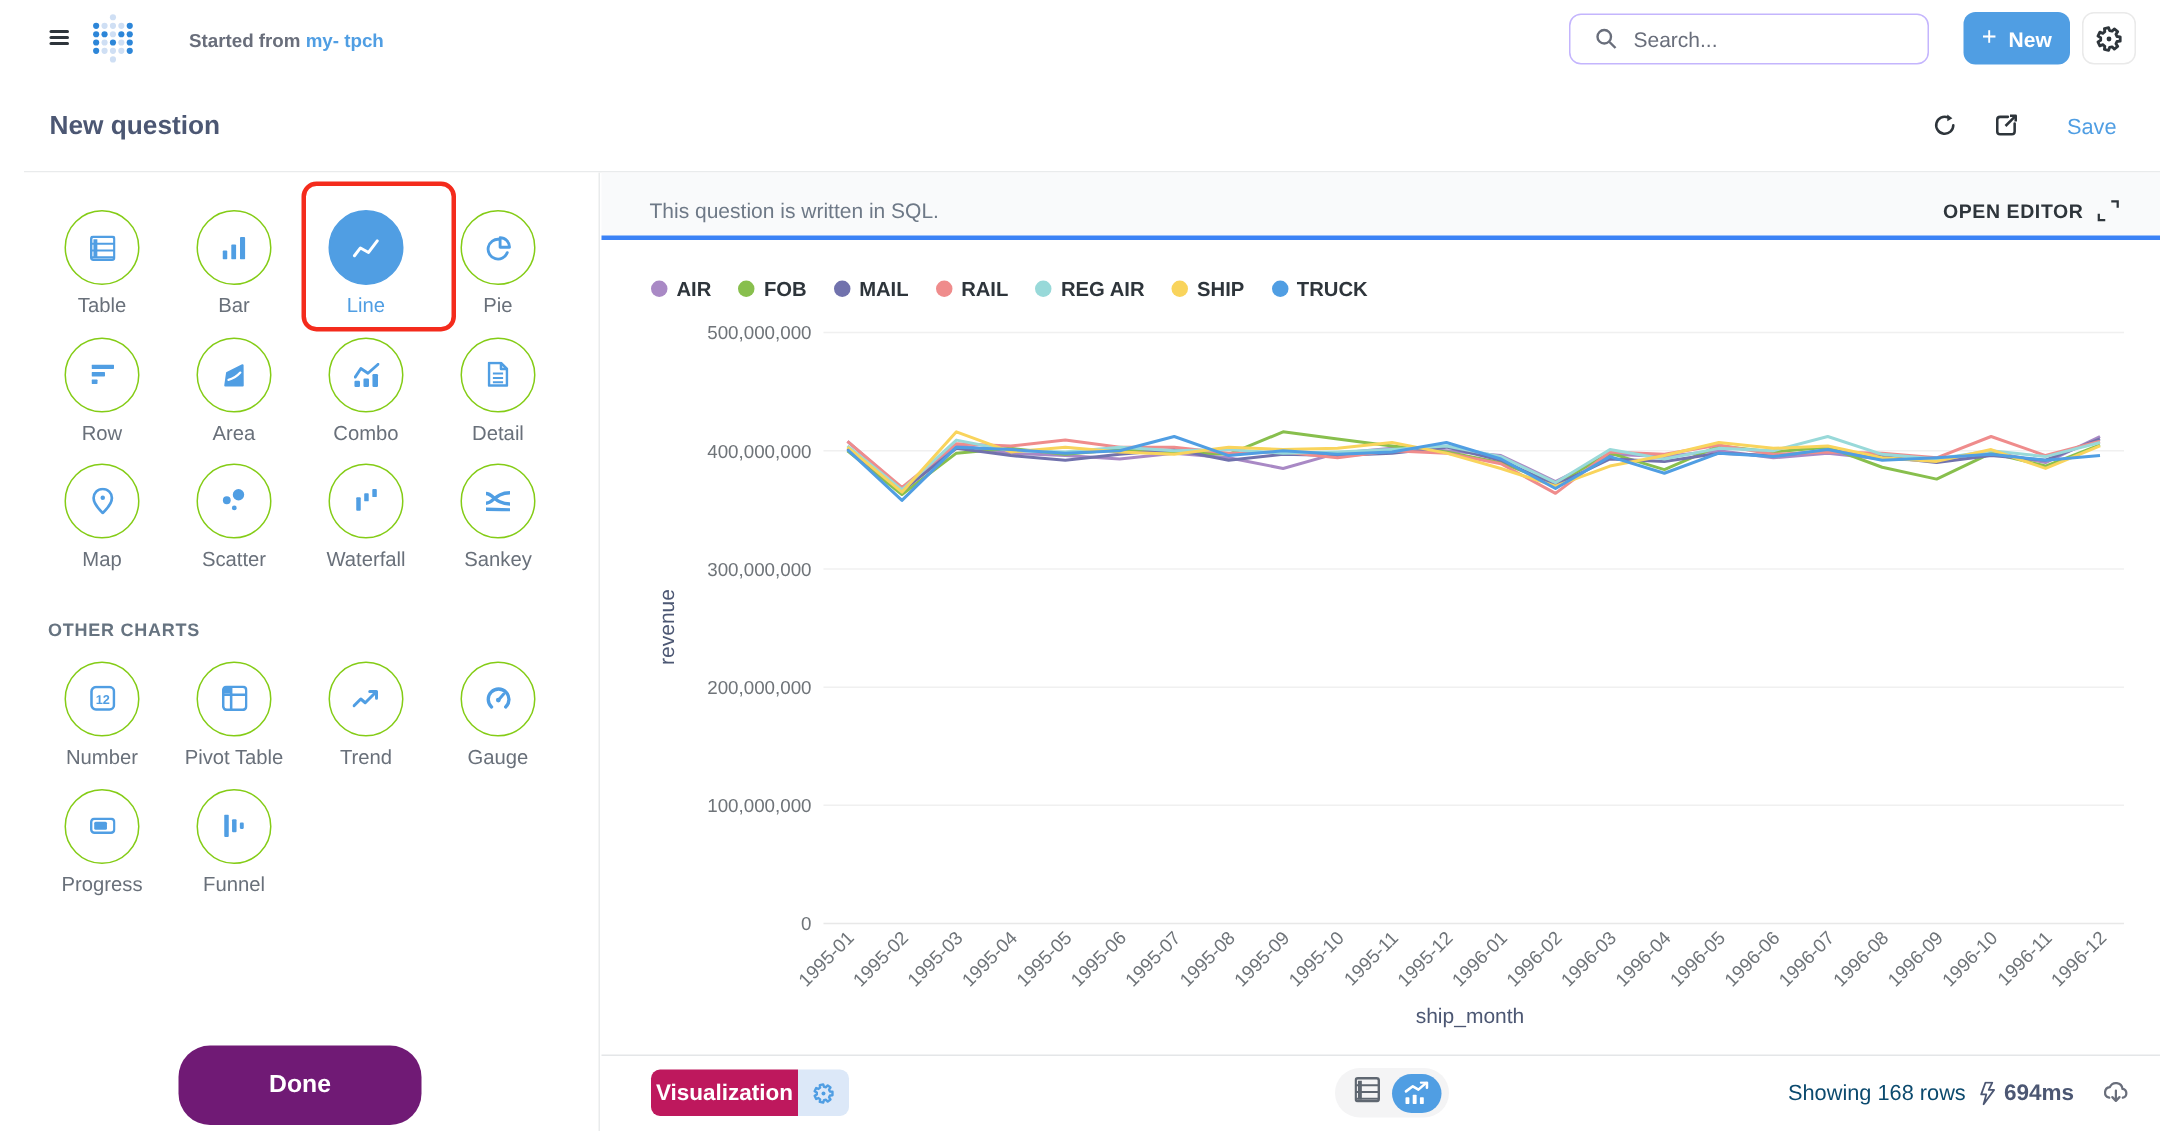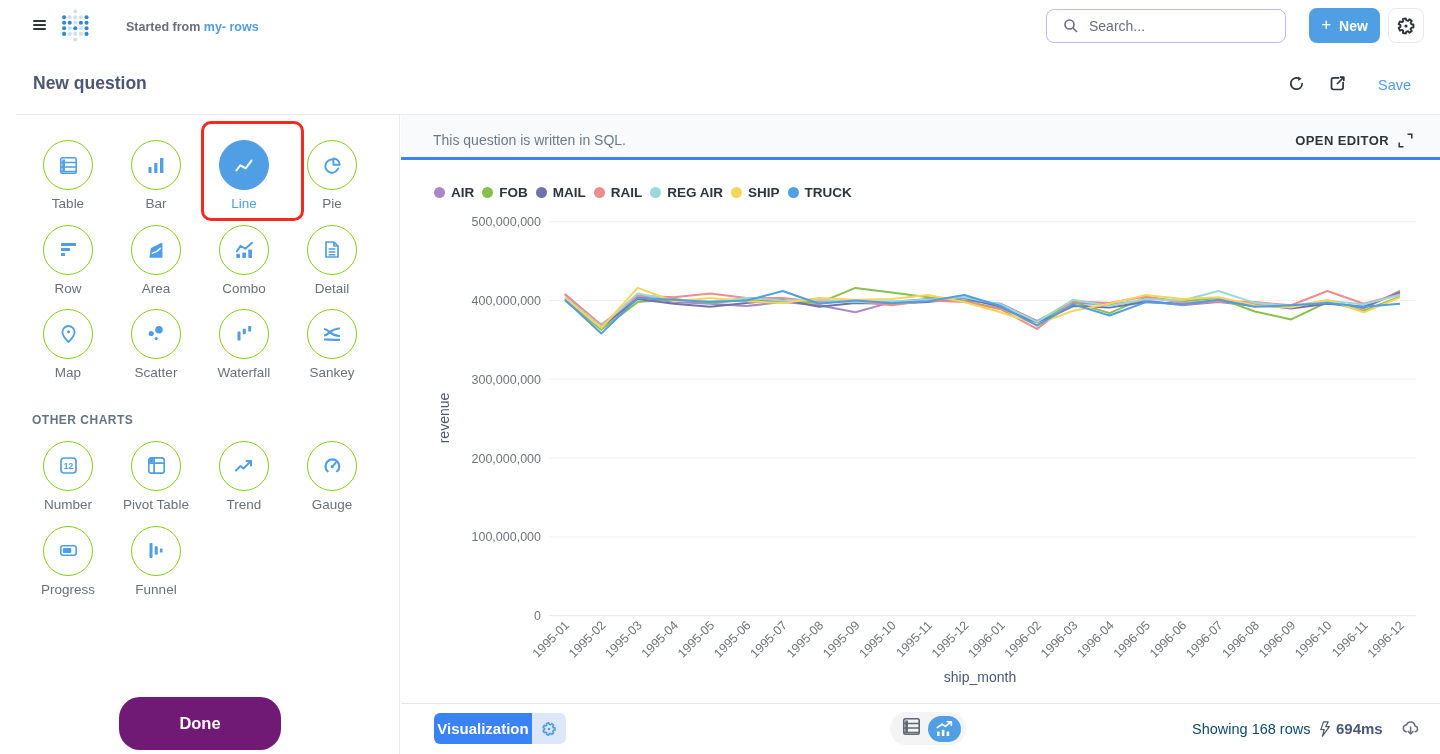--- a/index.html
+++ b/index.html
@@ -36,29 +36,29 @@
 #selbox { left:201px; top:121px; width:103px; height:100px; border:3px solid #F42B1C; border-radius:10px; }
 #othercharts { left:32px; top:413px; font-size:12px; font-weight:bold; letter-spacing:.5px; color:#667380; }
 #donebtn { left:119px; top:697px; width:162px; height:53px; background:#701a75; border-radius:21px; color:#fff; font-size:16.5px; font-weight:bold; display:flex; align-items:center; justify-content:center; }
 
 
 #sqlbar { left:401px; top:115px; width:1039px; height:45px; background:#F9FAFB; border-bottom:3px solid #3b82f6; display:flex; align-items:center; padding-top:8px; }
 #sqlbar .t1 { margin-left:32px; font-size:14px; color:#6E7987; }
 #sqlbar .sp { flex:1; }
 #sqlbar .t2 { font-size:13px; font-weight:bold; color:#2E353B; letter-spacing:.4px; }
 #sqlbar .eic { margin-left:9px; margin-right:27px; }
-#legend { left:434px; top:186px; height:12px; display:flex; align-items:center; }
+#legend { left:434px; top:186px; height:12px; display:flex; align-items:center;gap:10px; }
 .li { display:flex; align-items:center; margin-right:8px; }
 .li .d { width:11px; height:11px; border-radius:50%; margin-right:6px; }
 .li .t { font-size:13.5px; font-weight:bold; color:#2E353B; }
 
 
 #footline { left:401px; top:703px; width:1039px; height:1px; background:#E4E6E8; }
 #vizbtn { left:434px; top:713px; height:31px; display:flex; }
-#vizbtn .b1 { width:98px; background:#3b82f6; border-radius:6px 0 0 6px; color:#fff; font-size:15px; font-weight:bold; display:flex; align-items:center; justify-content:center; }
+#vizbtn .b1 { width:98px; background:#be185d; border-radius:6px 0 0 6px; color:#fff; font-size:15px; font-weight:bold; display:flex; align-items:center; justify-content:center; }
 #vizbtn .b2 { width:34px; background:#DCE8F8; border-radius:0 6px 6px 0; display:flex; align-items:center; justify-content:center; }
 #toggle { left:890px; top:712px; width:76px; height:33px; background:#F4F4F5; border-radius:17px; display:flex; align-items:center; }
 #toggle .tic { margin-left:13px; }
 #toggle .bc { margin-left:8px; width:33px; height:26px; background:#509EE3; border-radius:13px; display:flex; align-items:center; justify-content:center; }
 #rows { left:1192px; top:721px; font-size:14.5px; color:#0c4a6e; }
 #msgrp { left:1318px; top:720px; display:flex; align-items:center; }
 #msgrp .ms { font-size:15px; font-weight:bold; color:#4C5773; margin-left:5px; }
 #dlic { left:1402px; top:720px; }
 </style>
 </head>
@@ -86,21 +86,21 @@
       <circle cx="14.3" cy="20.3" r="2.05" fill="#2D86D8"></circle>
       <circle cx="19.9" cy="20.3" r="2.05" fill="#CFDFF4"></circle>
       <circle cx="25.5" cy="20.3" r="2.05" fill="#2D86D8"></circle>
       <circle cx="3.1" cy="25.9" r="2.05" fill="#2D86D8"></circle>
       <circle cx="8.7" cy="25.9" r="2.05" fill="#CFDFF4"></circle>
       <circle cx="14.3" cy="25.9" r="2.05" fill="#CFDFF4"></circle>
       <circle cx="19.9" cy="25.9" r="2.05" fill="#CFDFF4"></circle>
       <circle cx="25.5" cy="25.9" r="2.05" fill="#2D86D8"></circle>
       <circle cx="14.3" cy="31.6" r="2.05" fill="#CFDFF4"></circle>
     </svg></div>
-<div class="abs" id="crumb">Started from <a>my- rows</a></div>
+<div class="abs" id="crumb">Started from <a>my- tpch</a></div>
 <div class="abs" id="searchbox">
   <svg width="16" height="16" viewBox="0 0 16 16" fill="none" stroke="#696E7B" stroke-width="1.6">
       <circle cx="6.5" cy="6.5" r="4.5"></circle>
       <path d="M10 10 L14 14"></path>
     </svg>
   <span>Search...</span>
 </div>
 <div class="abs" id="newbtn"><span class="plus">+</span>New</div>
 <div class="abs" id="gearbtn">
     <svg width="20" height="20" viewBox="0 0 20 20">

